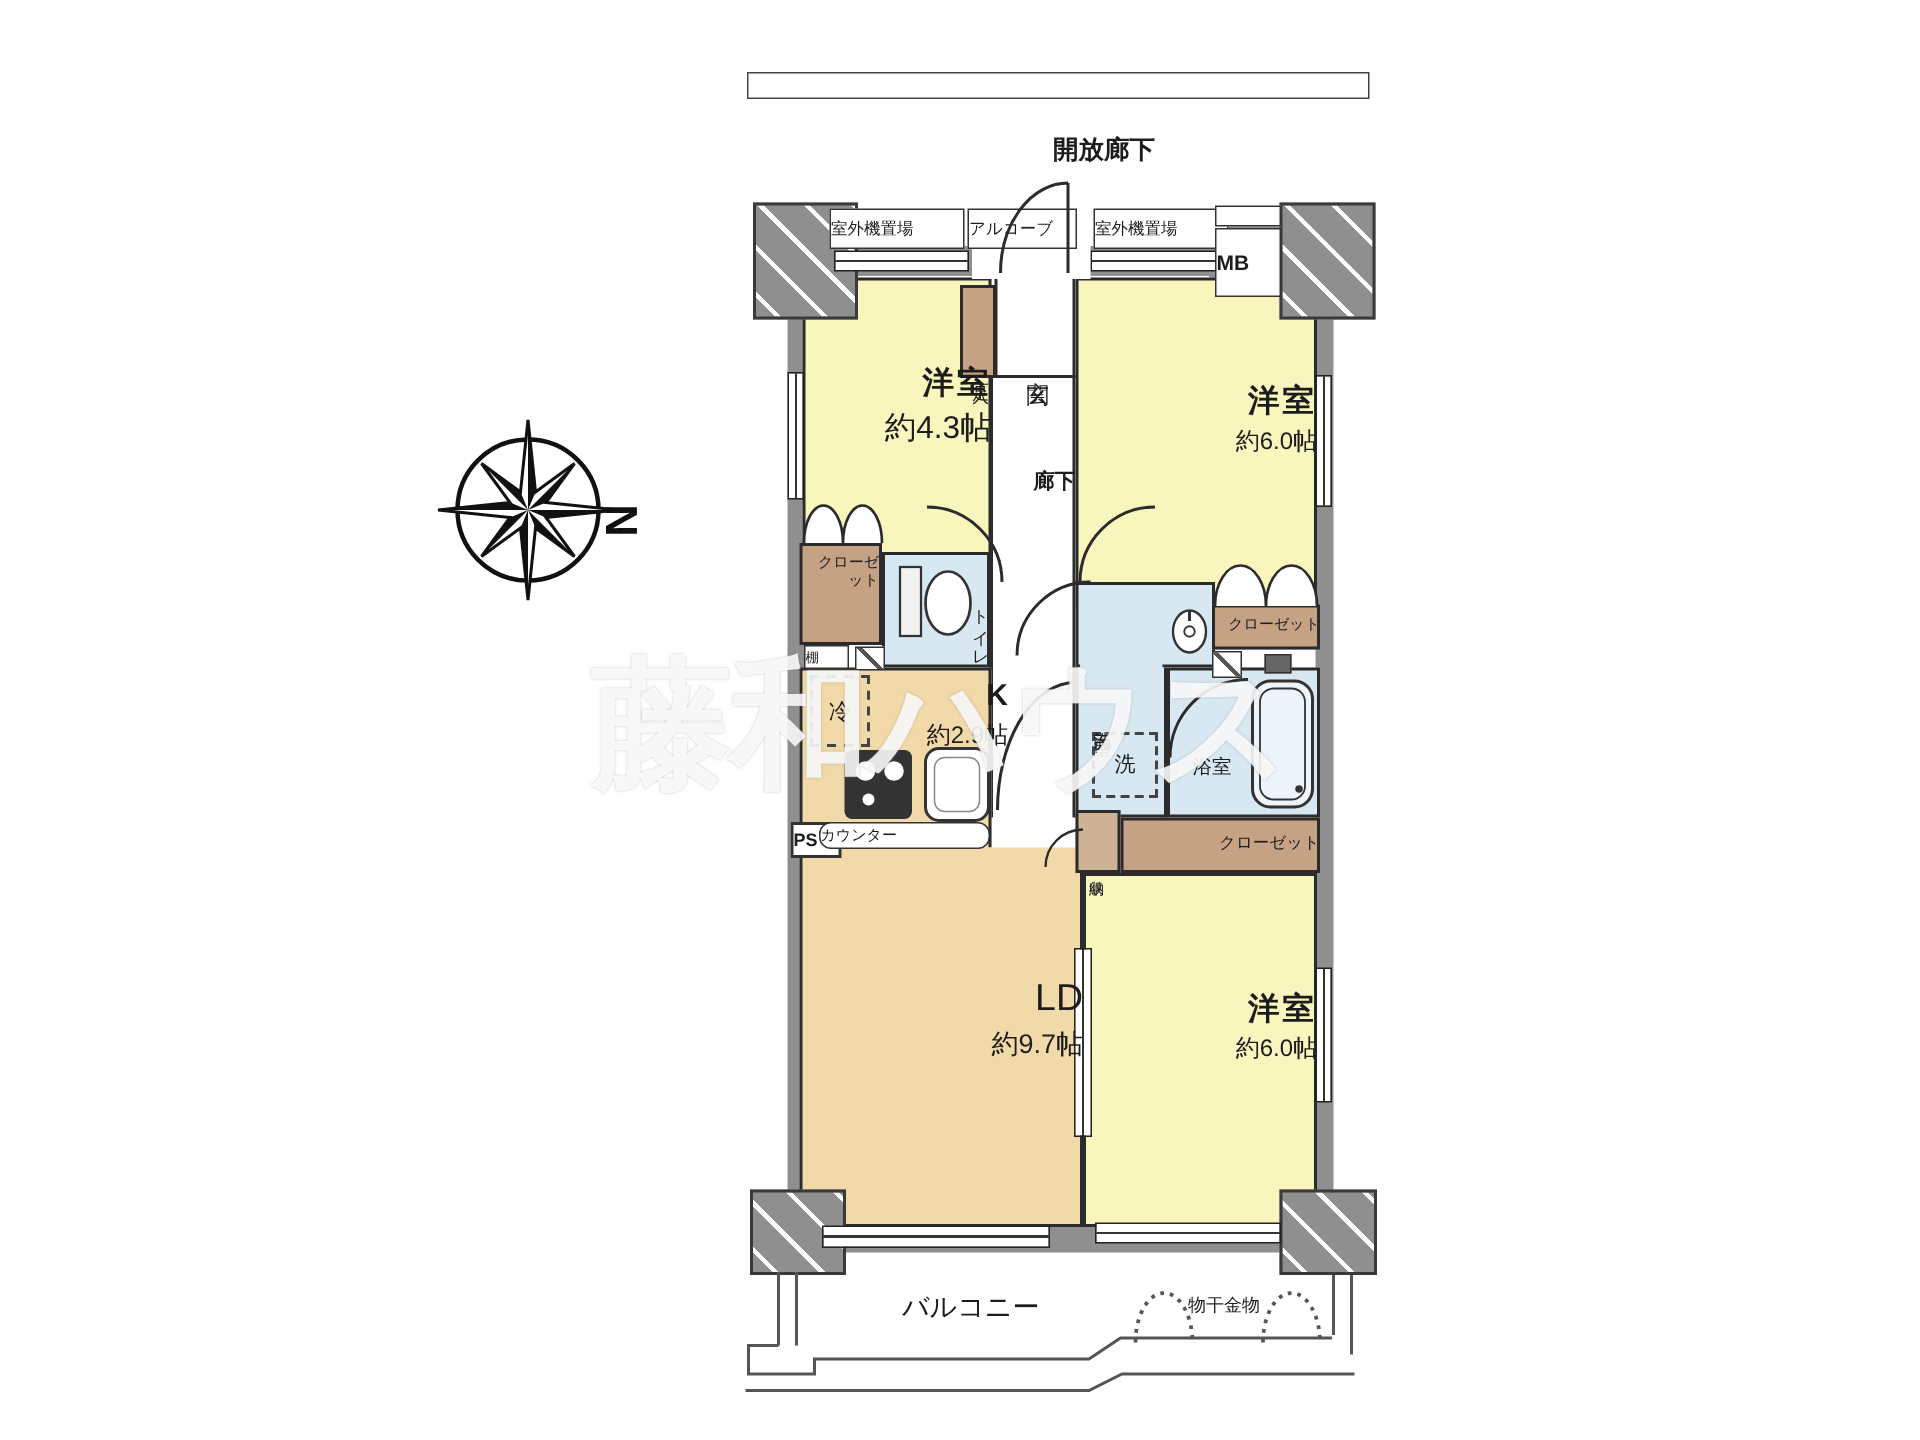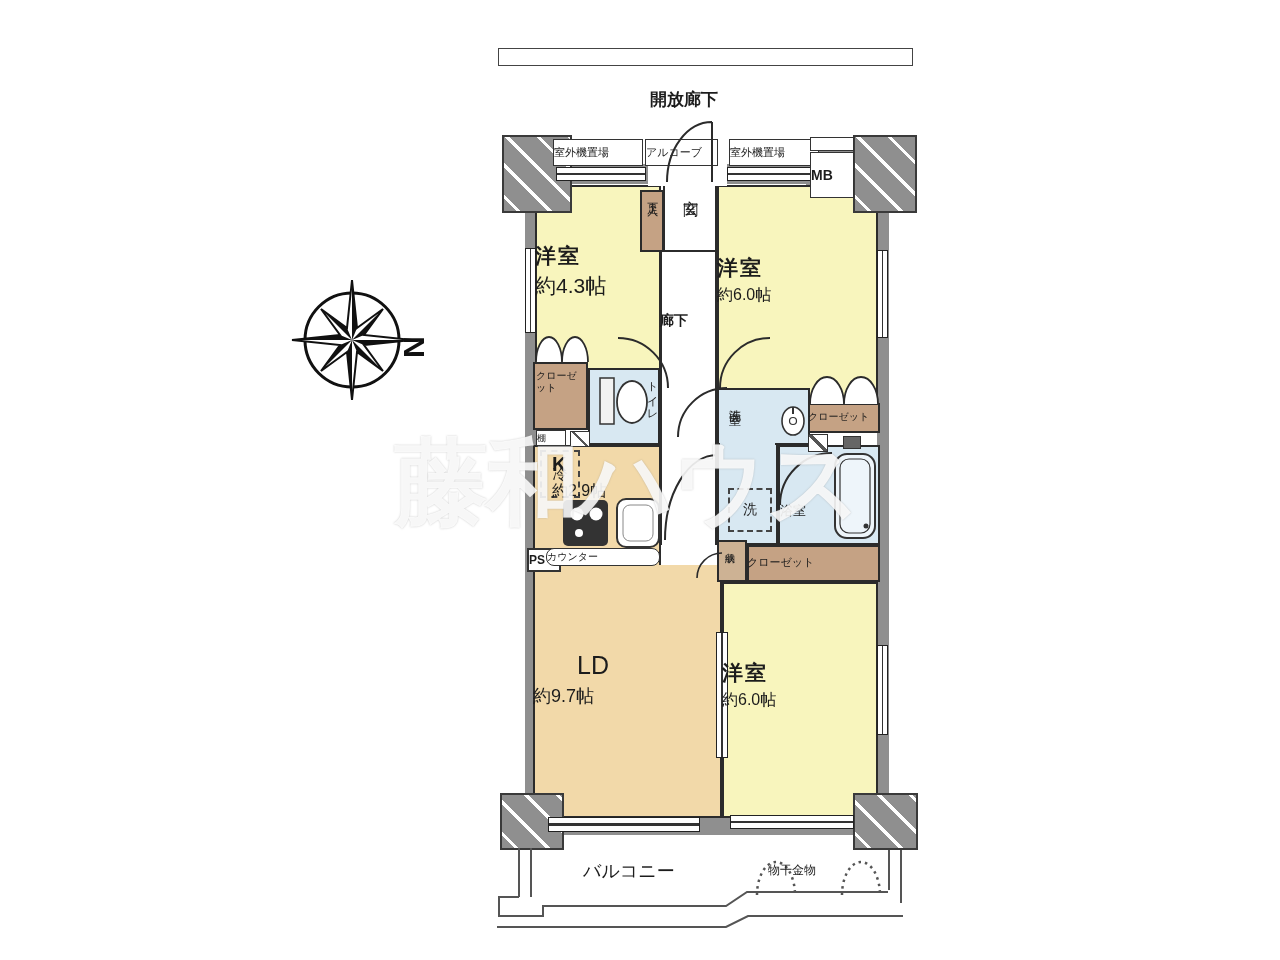--- a/index.html
+++ b/index.html
@@ -9,21 +9,21 @@
   .wall{position:absolute;background:#8f8f8f;box-sizing:border-box;}
   .corner{position:absolute;box-sizing:border-box;background:#8f8f8f;border:2px solid #3a3a3a;
           background-image:repeating-linear-gradient(45deg,#8f8f8f 0 9px,#ffffff 9px 12px,#8f8f8f 12px 22px);}
   .room{position:absolute;box-sizing:border-box;border:2px solid #2b2b2b;}
   .box{position:absolute;box-sizing:border-box;background:#fff;border:1.5px solid #333;
        display:flex;align-items:center;justify-content:flex-start;text-align:center;}
   .winh{position:absolute;box-sizing:border-box;border:1.5px solid #222;
         background:linear-gradient(to bottom,#fff 42%,#333 42%,#333 58%,#fff 58%);}
   .winv{position:absolute;box-sizing:border-box;border:1.5px solid #222;
         background:linear-gradient(to right,#fff 42%,#333 42%,#333 58%,#fff 58%);}
-  .lbl{position:absolute;text-align:left;line-height:1.25;}
+  .lbl{position:absolute;text-align:right;line-height:1.25;}
   .vert{writing-mode:vertical-rl;text-orientation:upright;letter-spacing:3px;}
   .dash{position:absolute;box-sizing:border-box;border:2px dashed #444;
         display:flex;align-items:center;justify-content:center;}
   .diag{position:absolute;box-sizing:border-box;background:#fff;border:1.5px solid #333;
         background-image:linear-gradient(45deg,transparent 44%,#555 44%,#555 56%,transparent 56%);}
   svg text{font-family:"Liberation Sans","DejaVu Sans",sans-serif;}
   #watermark{position:absolute;left:394px;top:420px;font-size:94px;font-weight:bold;
              letter-spacing:-2px;color:rgba(255,255,255,0.85);z-index:9;
              text-shadow:0 0 2px rgba(130,130,130,0.45);white-space:nowrap;}
 </style>

